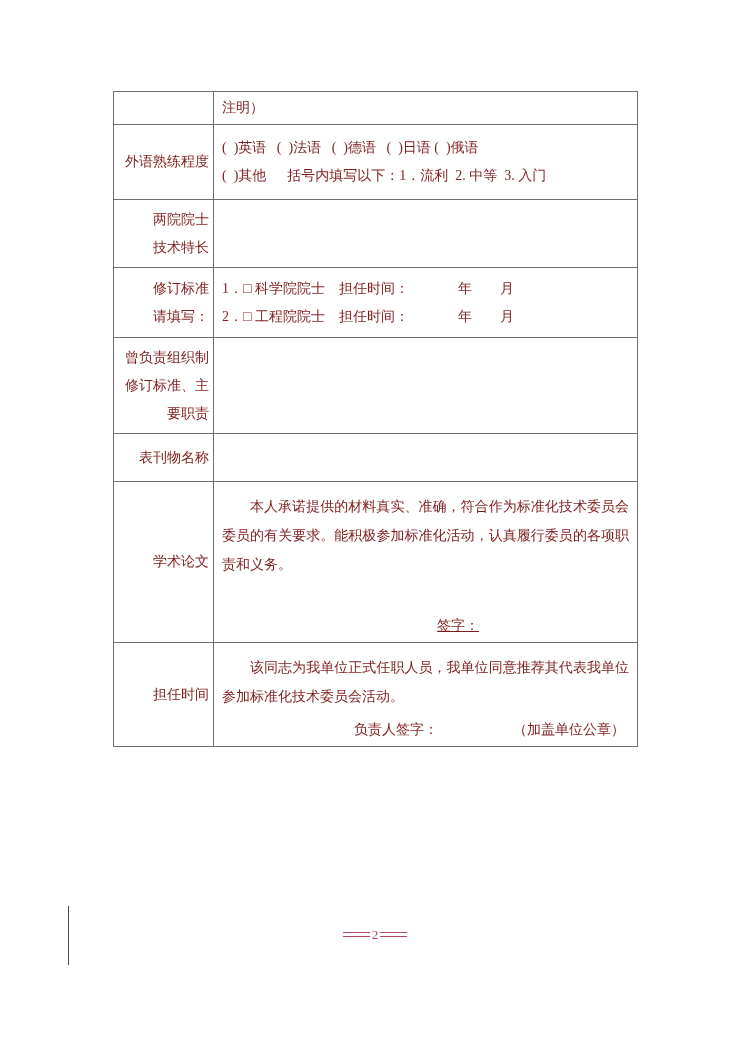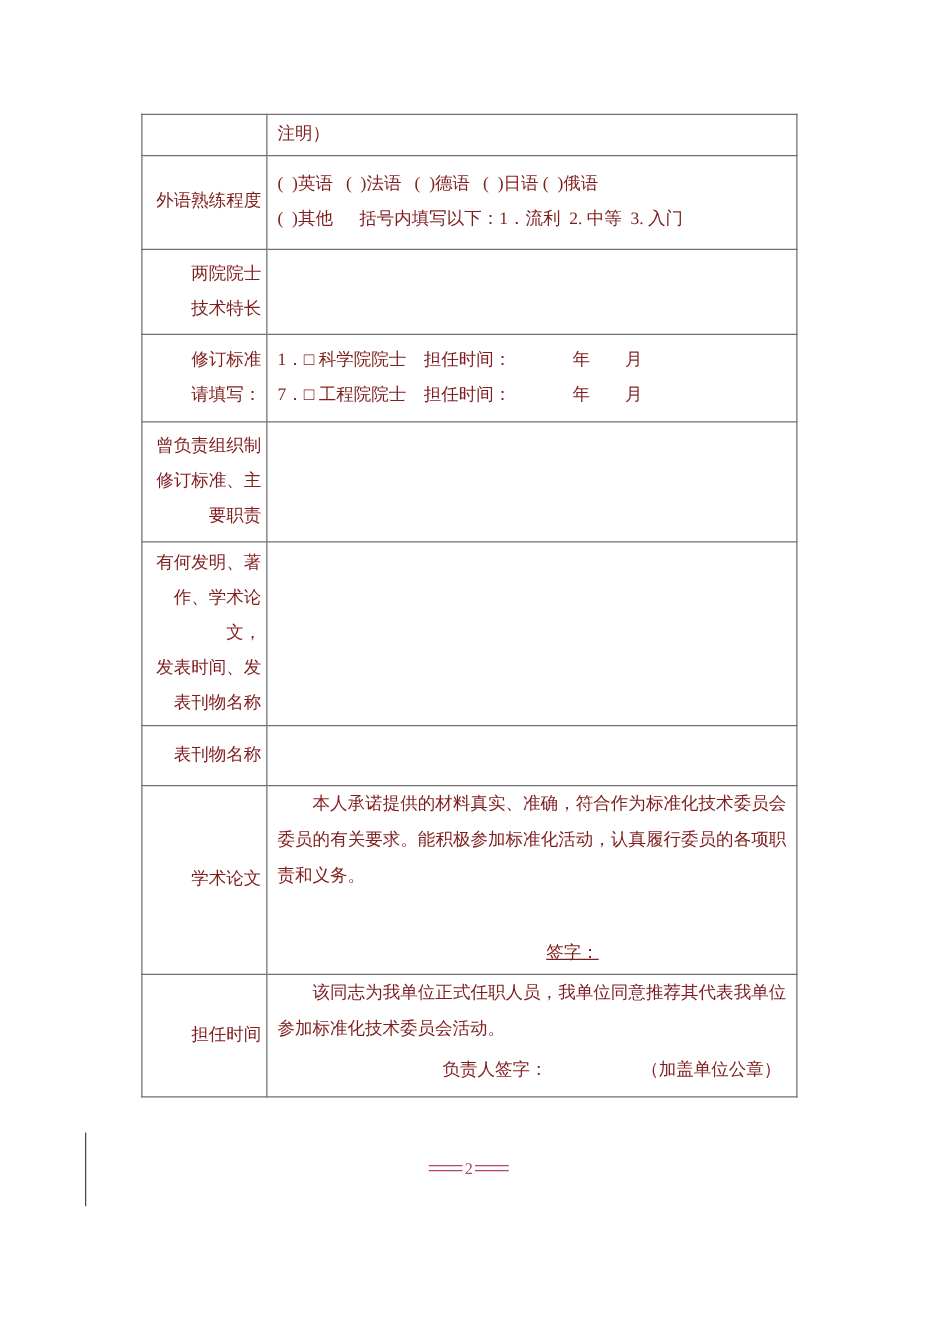--- a/index.html
+++ b/index.html
@@ -23,21 +23,21 @@
   tr.r1  td { height:31px; }
   tr.r2  td { height:75px; }
   tr.r3  td { height:68px; }
   tr.r4  td { height:70px; }
   tr.r5  td { height:96px;font-family:Liberation Serif, serif; }
   tr.r6  td { height:111px; }
   tr.r7  td { height:94px; }
   tr.r8  td { height:48px; }
   tr.r9  td { height:141px; }
   tr.r10 td { height:98px; }
-  tr.r9 td.content-cell, tr.r10 td.content-cell { vertical-align:top; padding-top:0; }
+  tr.r9 td.content-cell, tr.r10 td.content-cell { vertical-align:top; padding-top:10px; }
   .para { text-indent:2em; line-height:29px; text-align:justify; }
   .sig-line-self { margin-top:32px; padding-left:215px; line-height:29px;text-decoration:underline; }
   .sig-line-org { display:flex; margin-top:4px; line-height:29px; }
   .sig-line-org .sig-label { margin-left:132px; }
   .sig-line-org .seal-note { margin-left:auto; padding-right:4px; }
   .footer-pagenum {
     position:absolute; left:0; right:0; top:928px;
     display:flex; align-items:center; justify-content:center;
   }
   .pagenum-rule {
@@ -76,34 +76,27 @@
       <tr class="r3">
         <td class="label-cell">两院院士
 技术特长</td>
         <td class="content-cell"></td>
       </tr>
       <tr class="r4">
         <td class="label-cell">修订标准
 请填写：</td>
         <td class="content-cell">
           <span class="pre">1．□ 科学院院士    担任时间：              年        月
-7．□ 工程院院士    担任时间：              年        月</span>
+2．□ 工程院院士    担任时间：              年        月</span>
         </td>
       </tr>
       <tr class="r5">
         <td class="label-cell">曾负责组织制
 修订标准、主
 要职责</td>
-        <td class="content-cell"></td>
-      </tr>
-      <tr class="r6">
-        <td class="label-cell">有何发明、著
-作、学术论文，
-发表时间、发
-表刊物名称</td>
         <td class="content-cell"></td>
       </tr>
       <tr class="r8">
         <td class="label-cell">表刊物名称</td>
         <td class="content-cell"></td>
       </tr>
       <tr class="r9">
         <td class="label-cell">学术论文</td>
         <td class="content-cell">
           <div class="para">本人承诺提供的材料真实、准确，符合作为标准化技术委员会委员的有关要求。能积极参加标准化活动，认真履行委员的各项职责和义务。</div>

